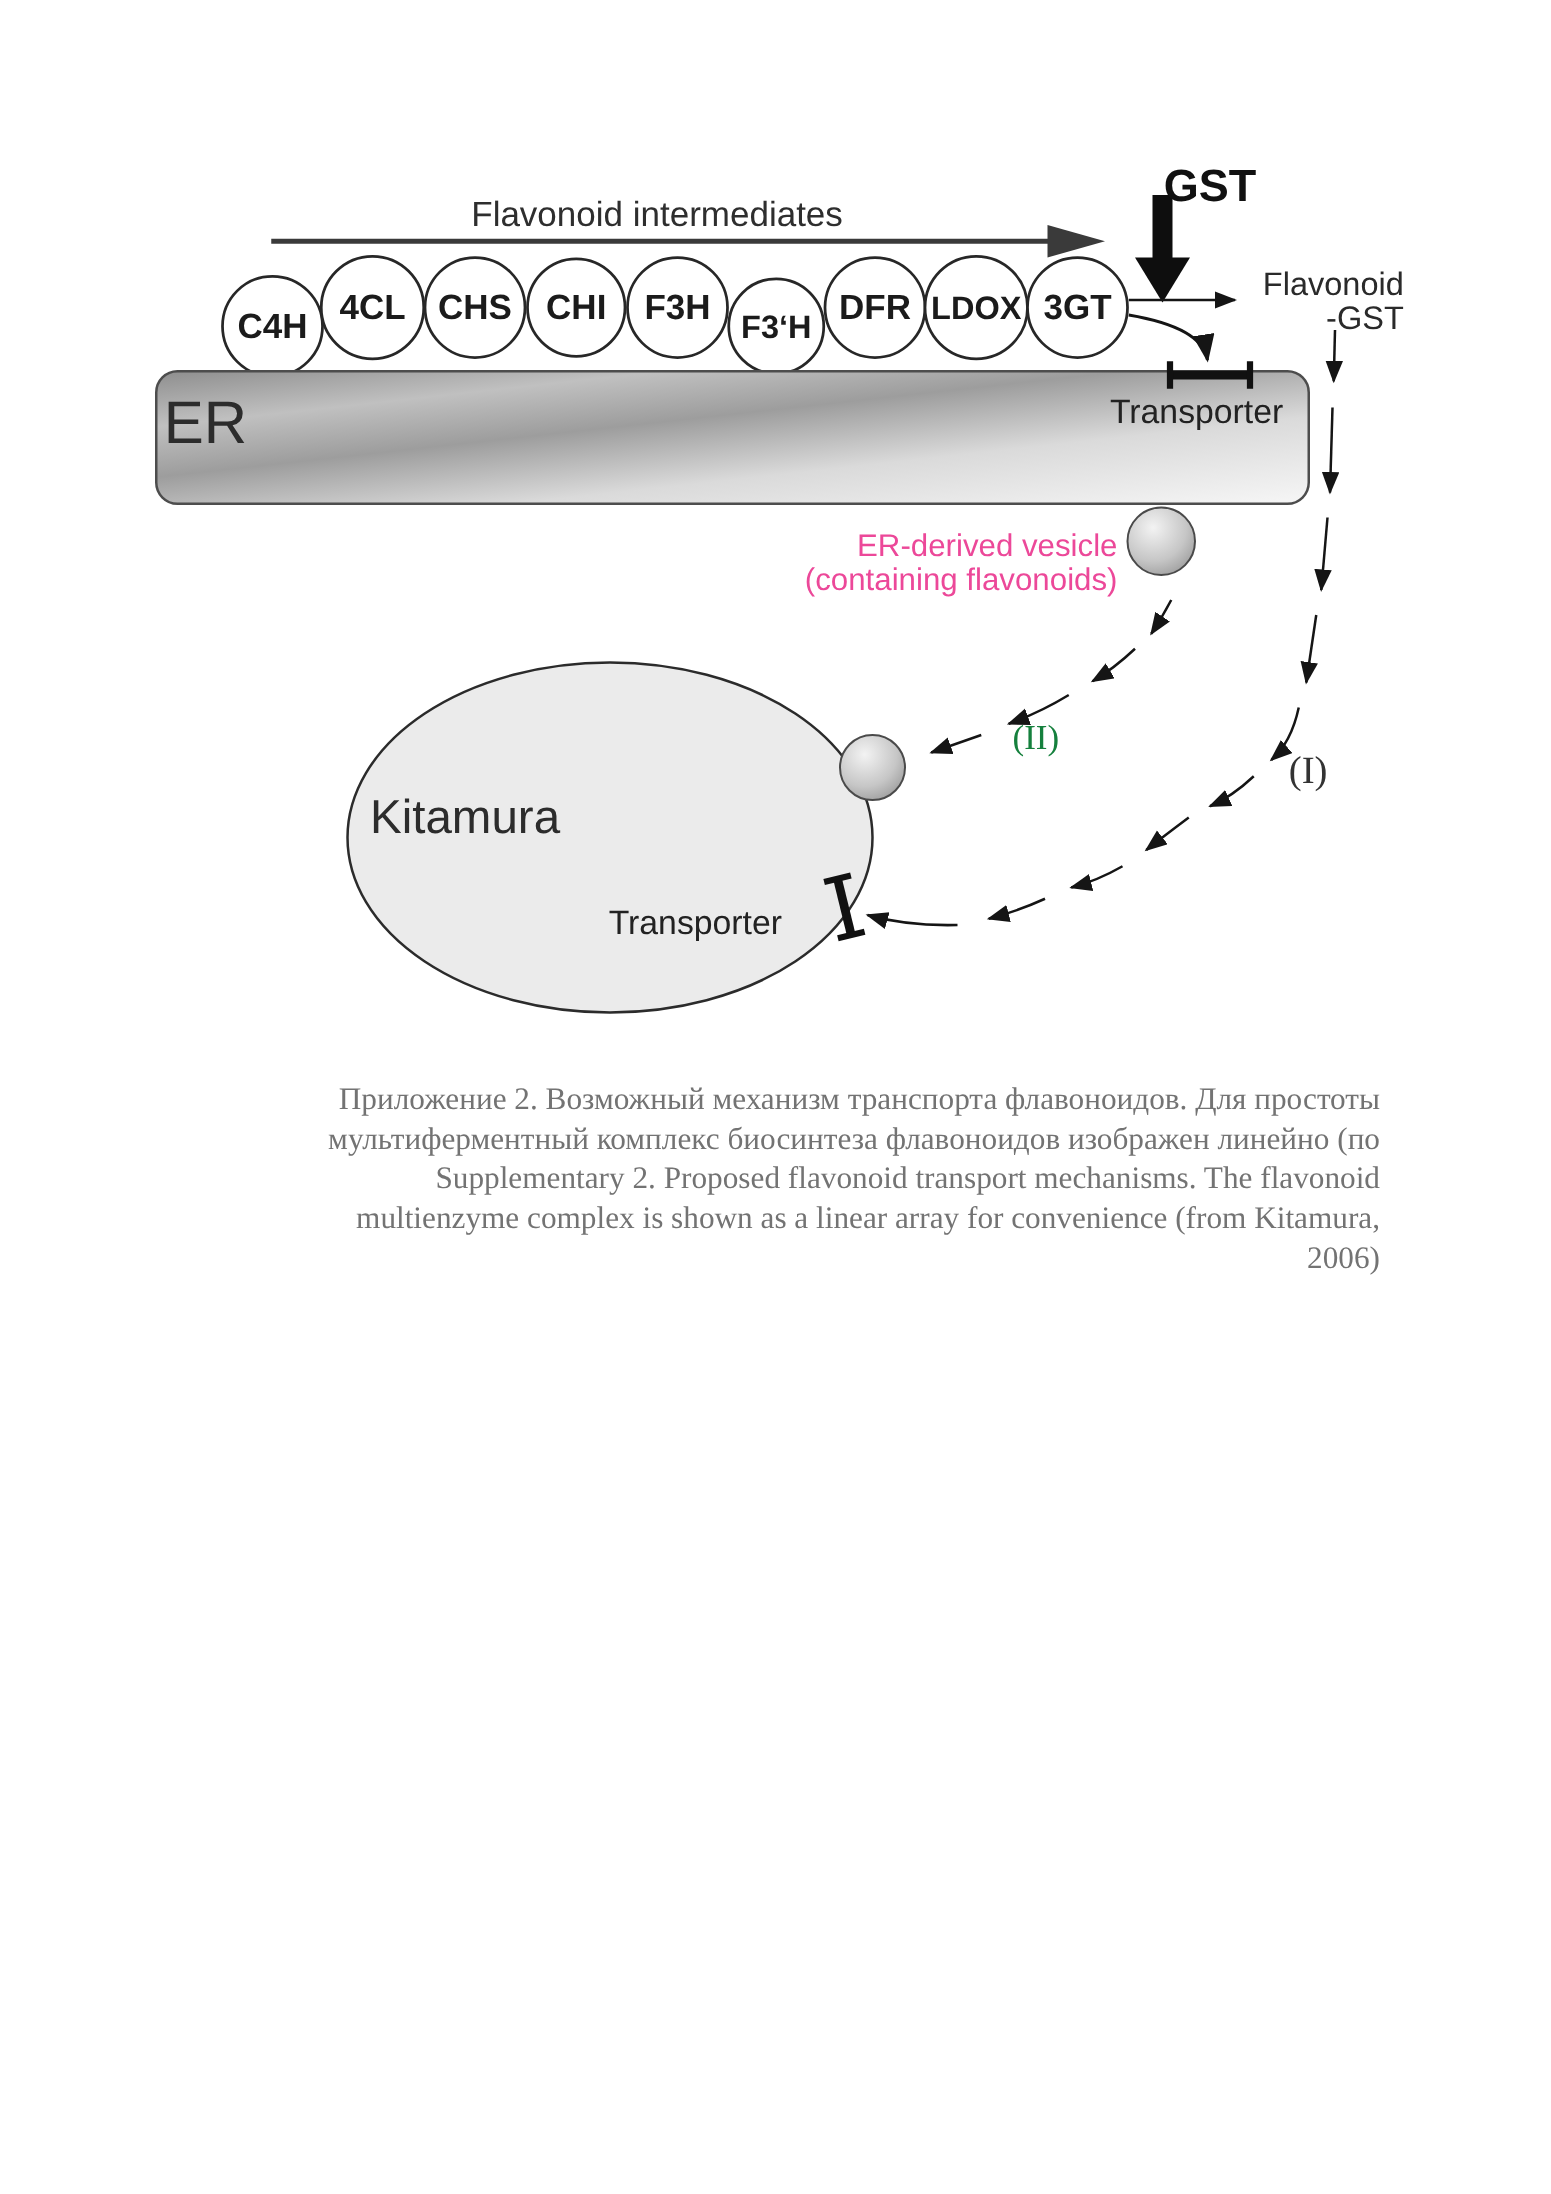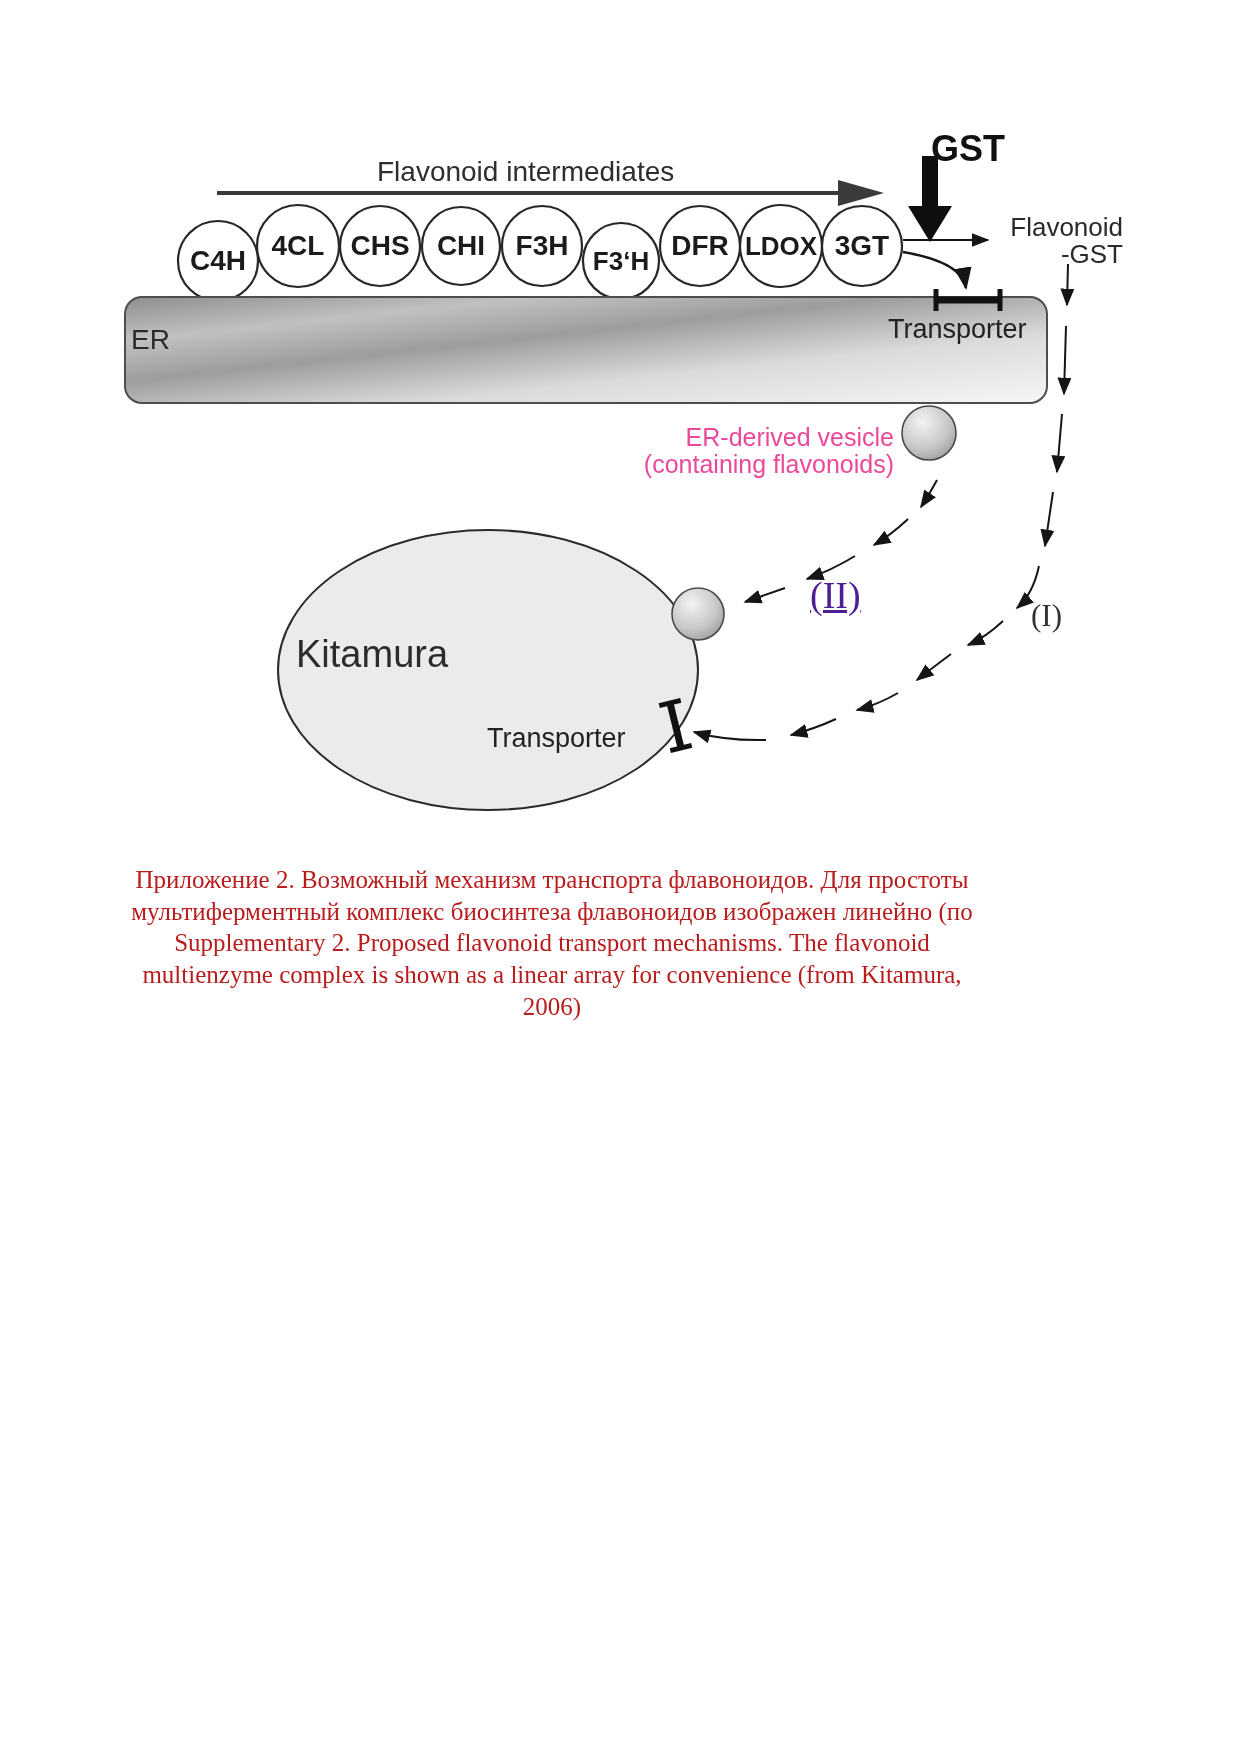--- a/index.html
+++ b/index.html
@@ -12,22 +12,22 @@
   .lbl{position:absolute;white-space:nowrap;color:#1d1d1d;line-height:1.05;}
   .lbl-sans{font-family:"Liberation Sans",sans-serif;}
   .lbl-serif{font-family:"Liberation Serif",serif;}
   .enz{
     position:absolute;display:flex;align-items:center;justify-content:center;
     font-family:"Liberation Sans",sans-serif;font-weight:bold;font-size:28px;color:#1b1b1b;
     letter-spacing:0px;
   }
   .two-line{text-align:right;line-height:27px;}
   .caption{
-    position:absolute;left:0;top:864px;width:1104px;text-align:center;
-    font-family:"Liberation Serif",serif;font-size:25px;line-height:31.7px;color:#b91c1c;
+    position:absolute;left:0;top:864px;width:1104px;text-align:right;
+    font-family:"Liberation Serif",serif;font-size:25px;line-height:31.7px;color:#737373;
   }
 </style>
 </head>
 <body>
 
 <div class="page">
 
   <div class="fig-layer">
 
     <svg width="1241" height="860" viewBox="0 0 1241 860">
@@ -129,34 +129,34 @@
     <div class="enz" style="left:740px;top:205px;width:82px;height:82px;font-size:26px;">LDOX</div>
     <div class="enz" style="left:822px;top:206px;width:80px;height:80px;">3GT</div>
 
     <div class="lbl lbl-sans" style="left:931px;top:130px;font-size:36px;font-weight:bold;color:#111;">GST</div>
 
     <div class="lbl lbl-sans two-line" style="left:1003px;top:214px;width:120px;font-size:26px;color:#2a2a2a;">
       <div>Flavonoid</div>
       <div>-GST</div>
     </div>
 
-    <div class="lbl lbl-sans" style="left:131px;top:325px;font-size:28px;color:#2c2c2c;">ER</div>
+    <div class="lbl lbl-sans" style="left:131px;top:314px;font-size:48px;color:#2c2c2c;">ER</div>
 
     <div class="lbl lbl-sans" style="left:888px;top:315px;font-size:27px;color:#222;">Transporter</div>
 
     <div class="lbl lbl-sans two-line" style="left:618px;top:424px;width:276px;font-size:25px;color:#ec4899;">
       <div>ER-derived vesicle</div>
       <div>(containing flavonoids)</div>
     </div>
 
     <div class="lbl lbl-sans" style="left:296px;top:635px;font-size:38px;color:#2c2c2c;">Kitamura</div>
 
     <div class="lbl lbl-sans" style="left:487px;top:724px;font-size:27px;color:#222;">Transporter</div>
 
-    <div class="lbl lbl-serif" style="left:810px;top:576px;font-size:38px;color:#4c1d95;text-decoration:underline;">(II)</div>
+    <div class="lbl lbl-serif" style="left:810px;top:576px;font-size:28px;color:#15803d;">(II)</div>
 
     <div class="lbl lbl-serif" style="left:1031px;top:600px;font-size:31px;color:#333;">(I)</div>
   </div>
 
   <div class="caption">
     <div>Приложение 2. Возможный механизм транспорта флавоноидов. Для простоты</div>
     <div>мультиферментный комплекс биосинтеза флавоноидов изображен линейно (по</div>
     <div>Supplementary 2. Proposed flavonoid transport mechanisms. The flavonoid</div>
     <div>multienzyme complex is shown as a linear array for convenience (from Kitamura,</div>
     <div>2006)</div>

